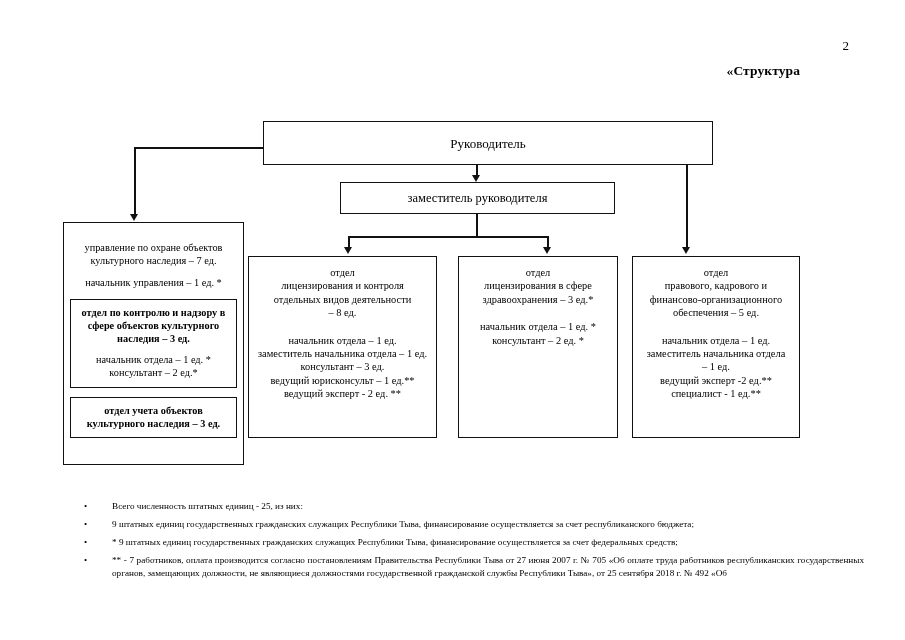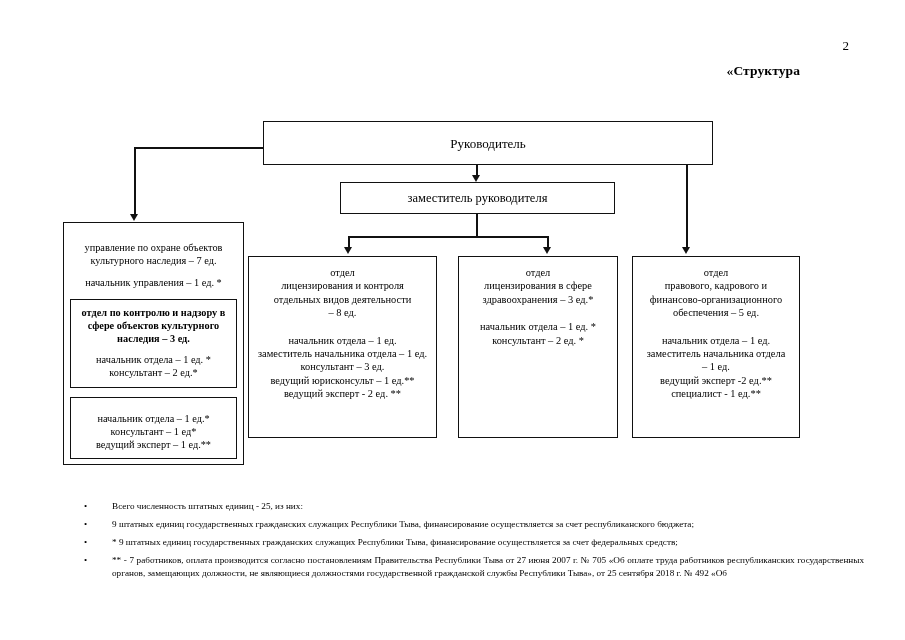--- a/index.html
+++ b/index.html
@@ -189,23 +189,22 @@
 
     <div class="inner-box">
       <div class="unit-title" style="white-space: pre-line;">отдел по контролю и надзору в
 сфере объектов культурного
 наследия – 3 ед.</div>
       <div class="unit-staff" style="white-space: pre-line;">начальник отдела – 1 ед. *
 консультант – 2 ед.*</div>
     </div>
 
     <div class="inner-box">
-      <div class="unit-staff" style="white-space: pre-line;">начальник отдела – 1 ед.*
-консультант – 1 ед*
-ведущий эксперт – 1 ед.**</div>
+      <div class="unit-title" style="white-space: pre-line;">отдел учета объектов
+культурного наследия – 3 ед.</div>
     </div>
   </div>
 
   <div class="box" id="box-licensing-control">
     <div class="unit-title" style="white-space: pre-line;">отдел
 лицензирования и контроля
 отдельных видов деятельности
 – 8 ед.</div>
     <div class="unit-staff" style="white-space: pre-line;">начальник отдела – 1 ед.
 заместитель начальника отдела – 1 ед.

